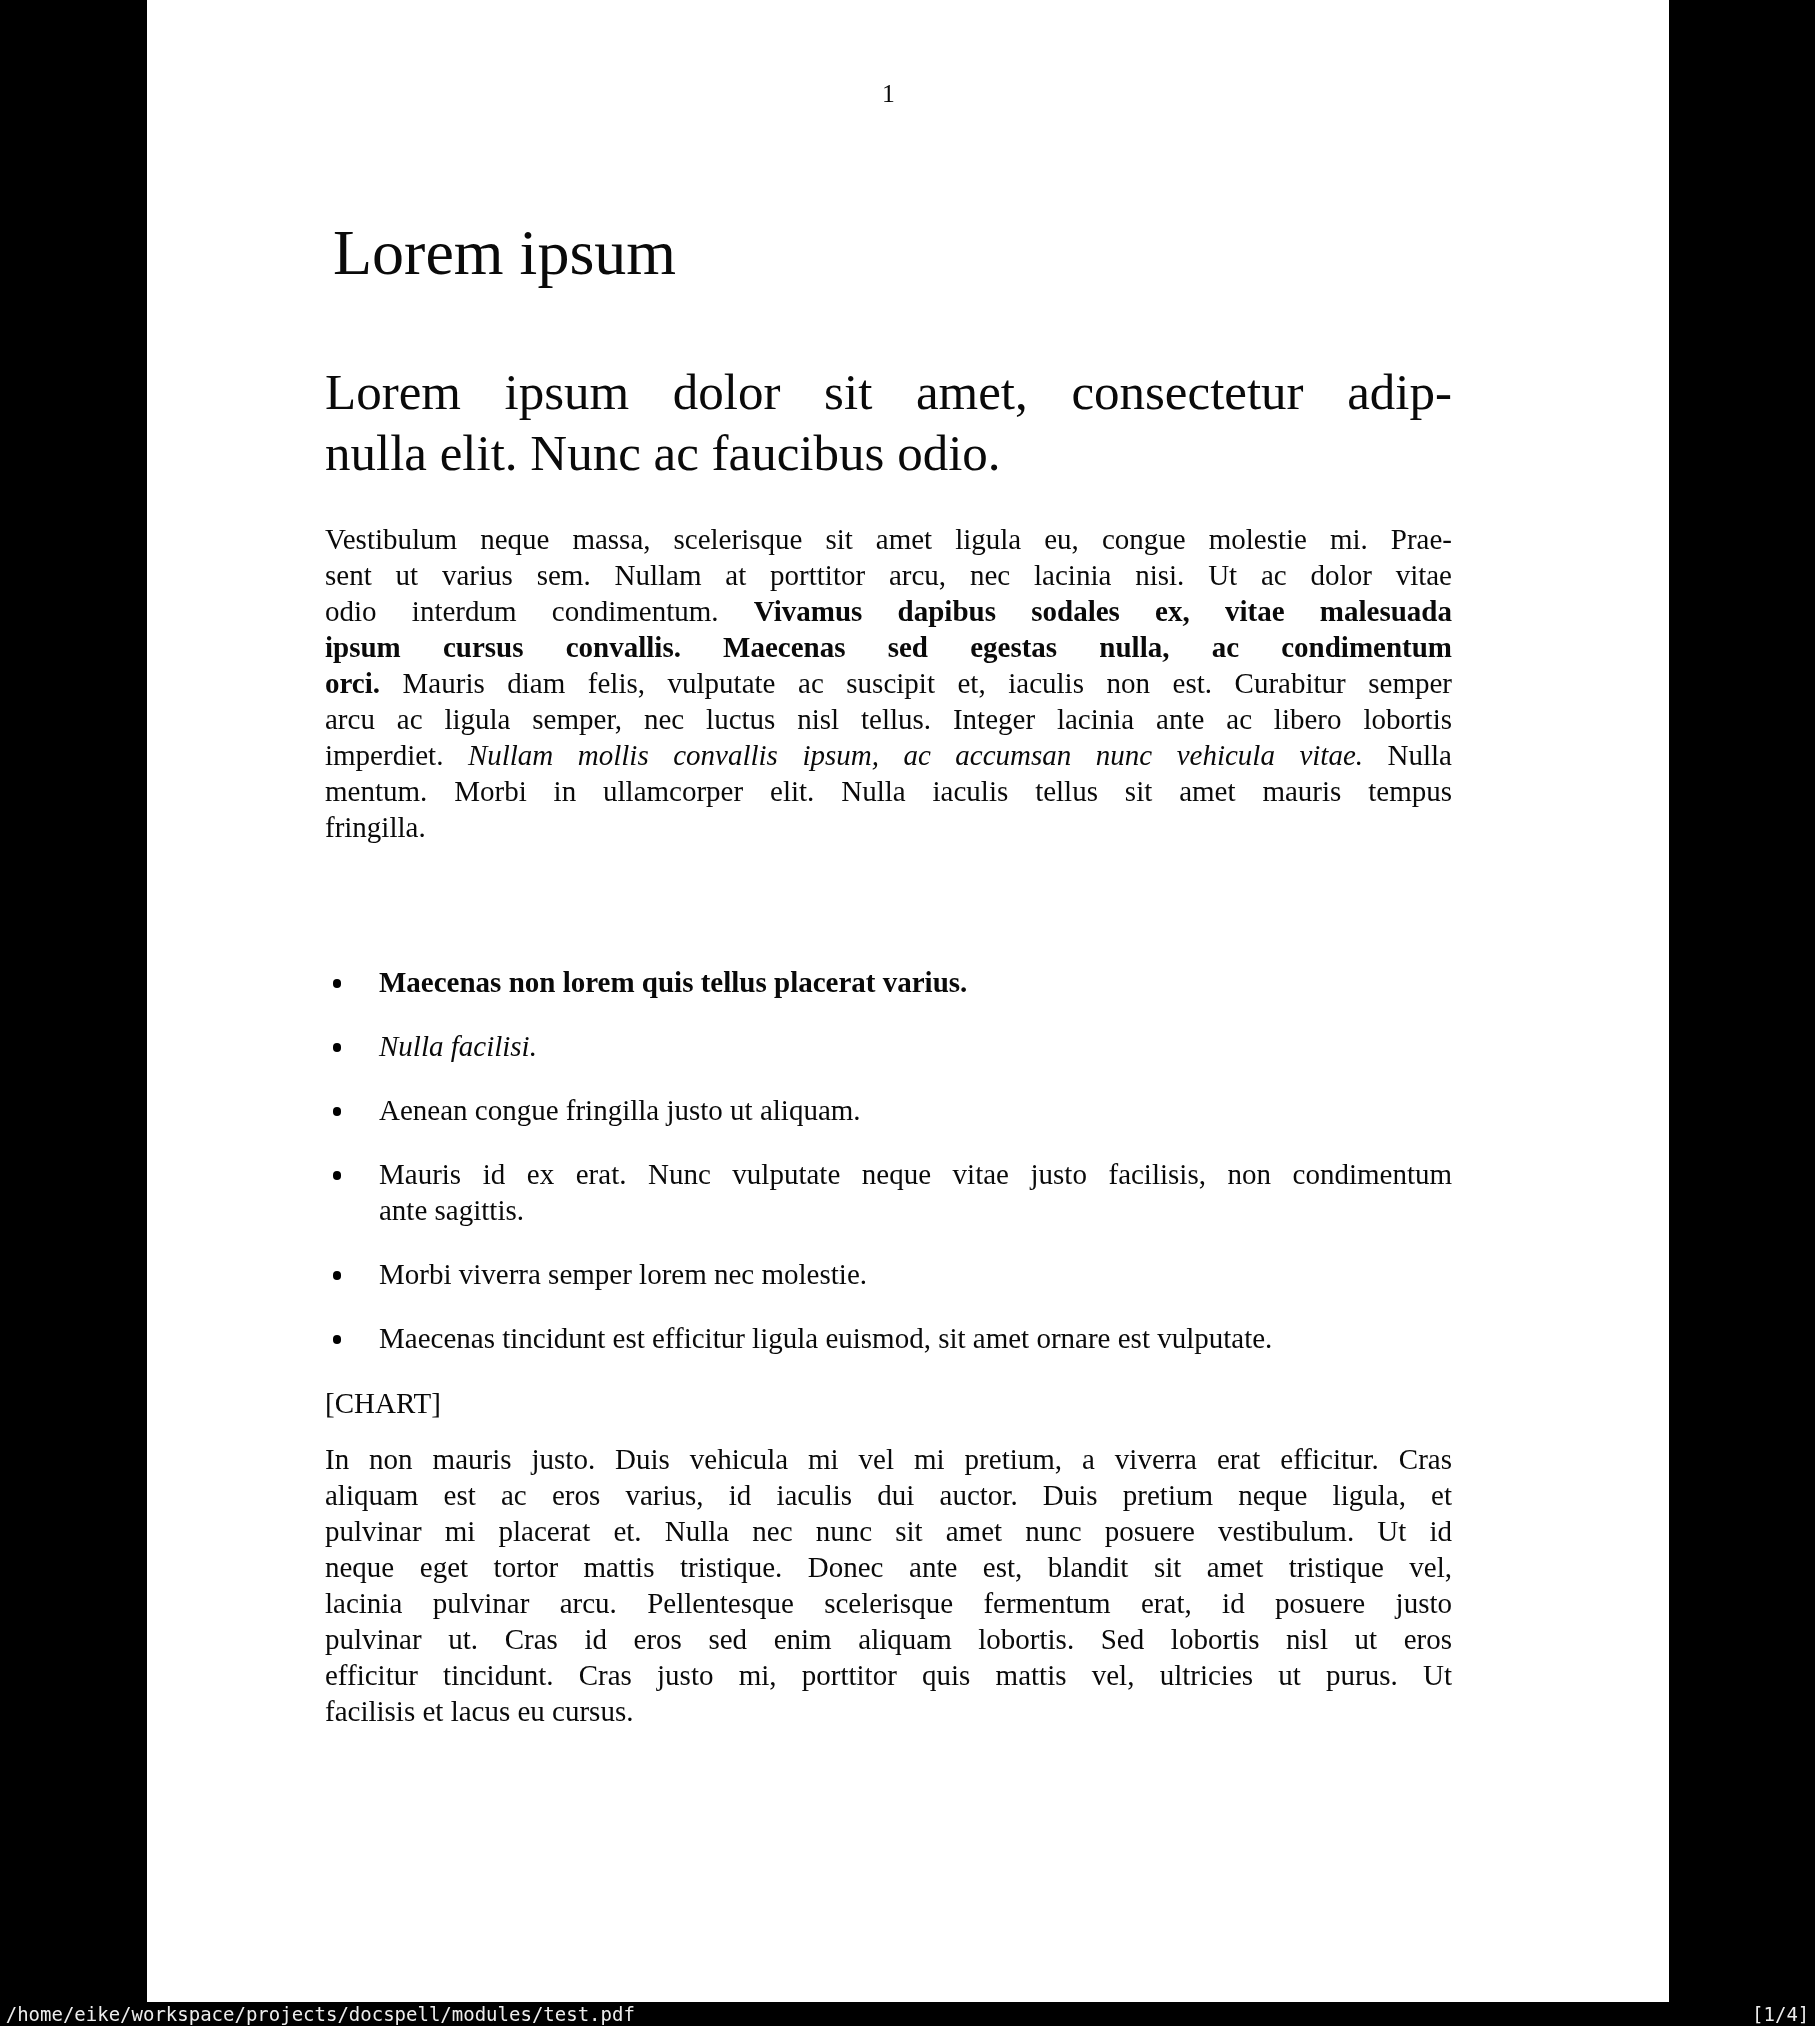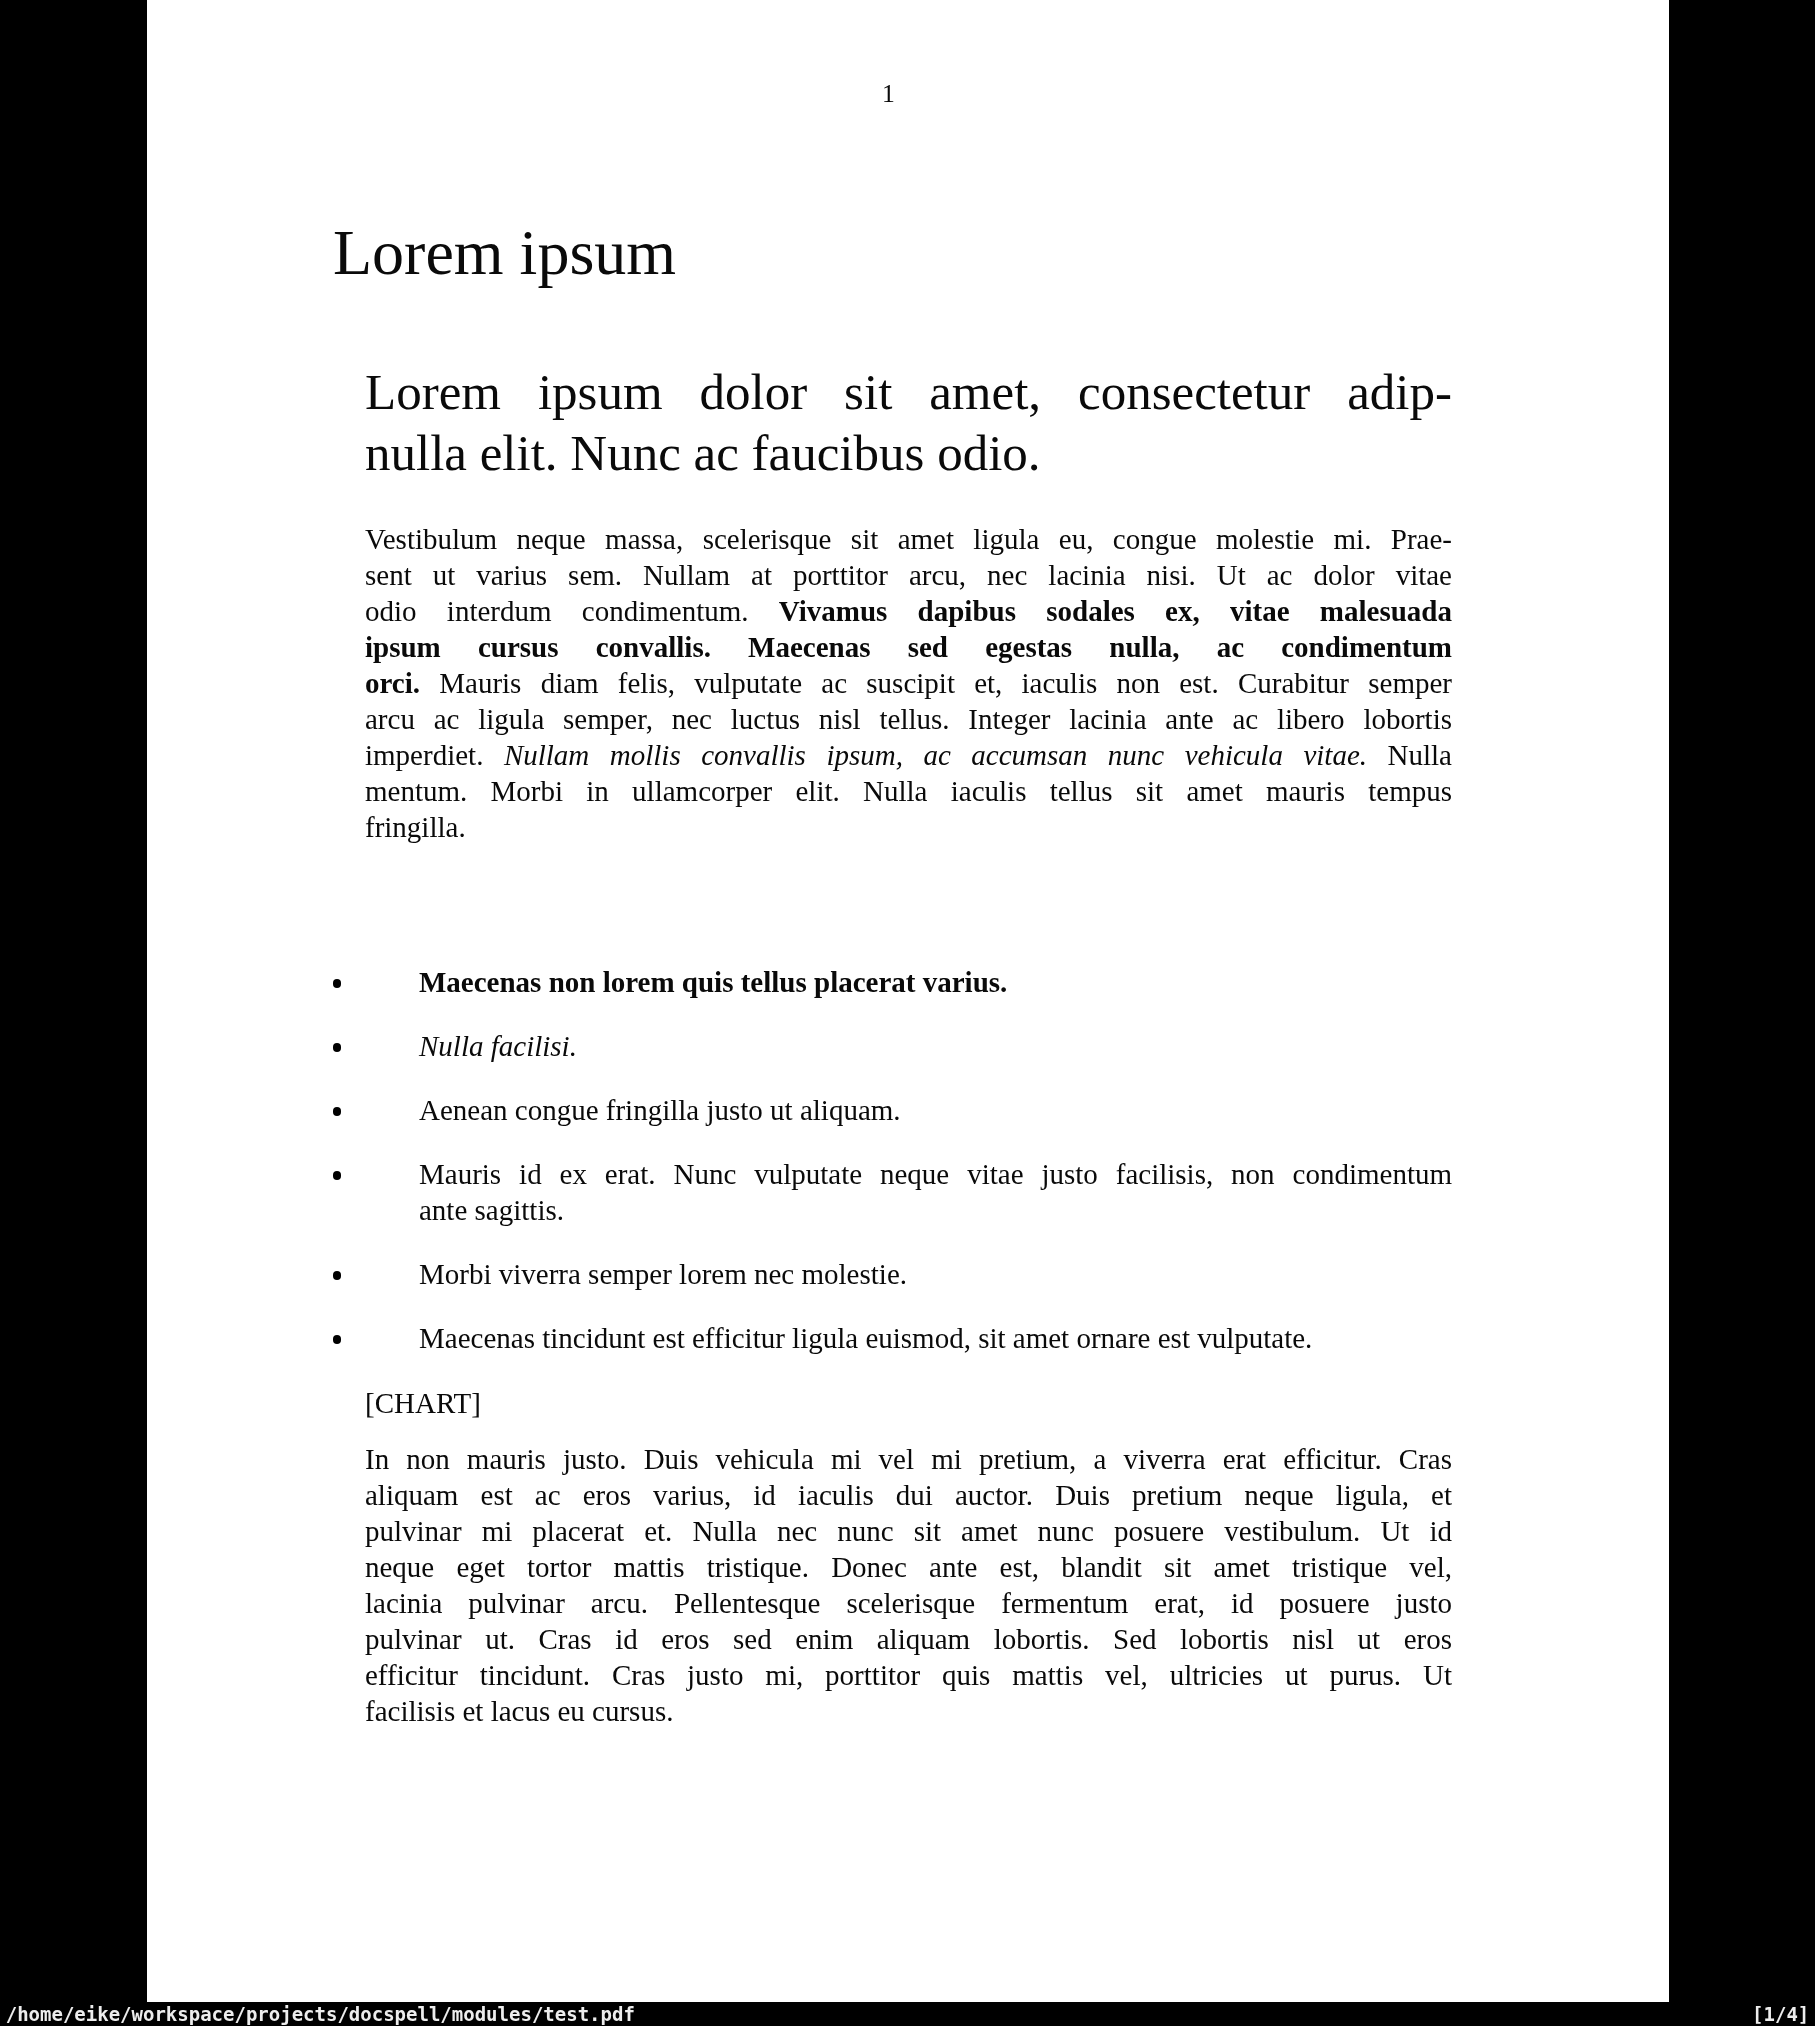--- a/index.html
+++ b/index.html
@@ -10,31 +10,31 @@
   .col{position:absolute;left:178px;width:1127px;}
   .pagenum{top:81px;text-align:center;font-size:25.6px;line-height:25.6px;}
   .title{top:213px;text-align:left;font-size:64px;line-height:64px;font-weight:normal;margin:8px;}
   .heading{top:362px;font-weight:normal;margin:0;}
   .heading .line{font-size:51px;line-height:61px;}
   .para1{top:521px;}
   .para2{top:902px;}
   .list{top:964px;}
   .chart{top:1385px;}
   .para3{top:1441px;}
-  .line{font-size:29px;line-height:36px;white-space:normal;margin-left:40px;}
+  .line{font-size:29px;line-height:36px;white-space:normal;}
   .line.j{text-align:justify;text-align-last:justify;}
   .line span.b{font-weight:bold;}
   .line span.i{font-style:italic;}
   .item{position:relative;padding-left:54px;margin-bottom:28px;}
   .item:last-child{margin-bottom:0;}
   .bullet{position:absolute;left:7.6px;top:15px;width:8.5px;height:8.5px;border-radius:50%;background:#000;}
   .statusbar{position:absolute;left:0;top:2002px;width:1815px;height:24.6px;background:var(--sbbg,#000);
              color:var(--sbfg,#ededed);font-family:"DejaVu Sans Mono","Liberation Mono",monospace;
              font-size:19px;display:flex;justify-content:space-between;align-items:center;
-             padding:0 5.7px;box-sizing:border-box;font-weight:bold;}
+             padding:0 5.7px;box-sizing:border-box;}
   .statusbar span{white-space:pre;}
 </style>
 </head>
 <body style="--bg: #000000; --page: #ffffff; --sbbg: #000000; --sbfg: #ededed; color: rgb(10, 10, 10);">
 
 <div class="viewport">
 
   <div class="page">
 
     <div class="col pagenum">1</div>

